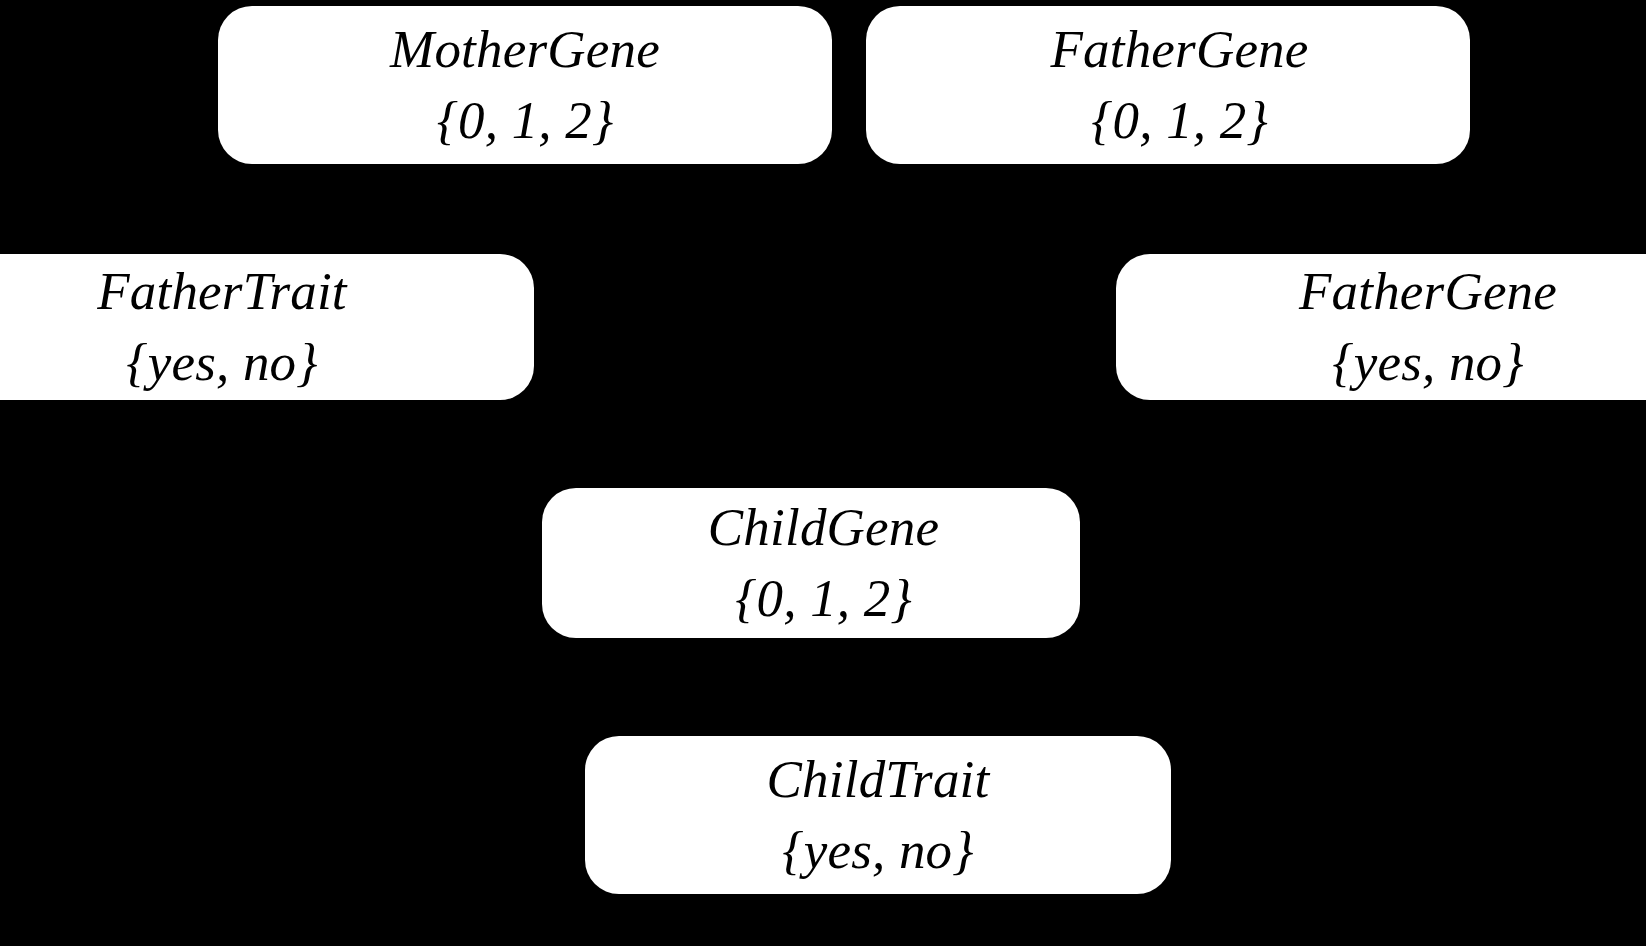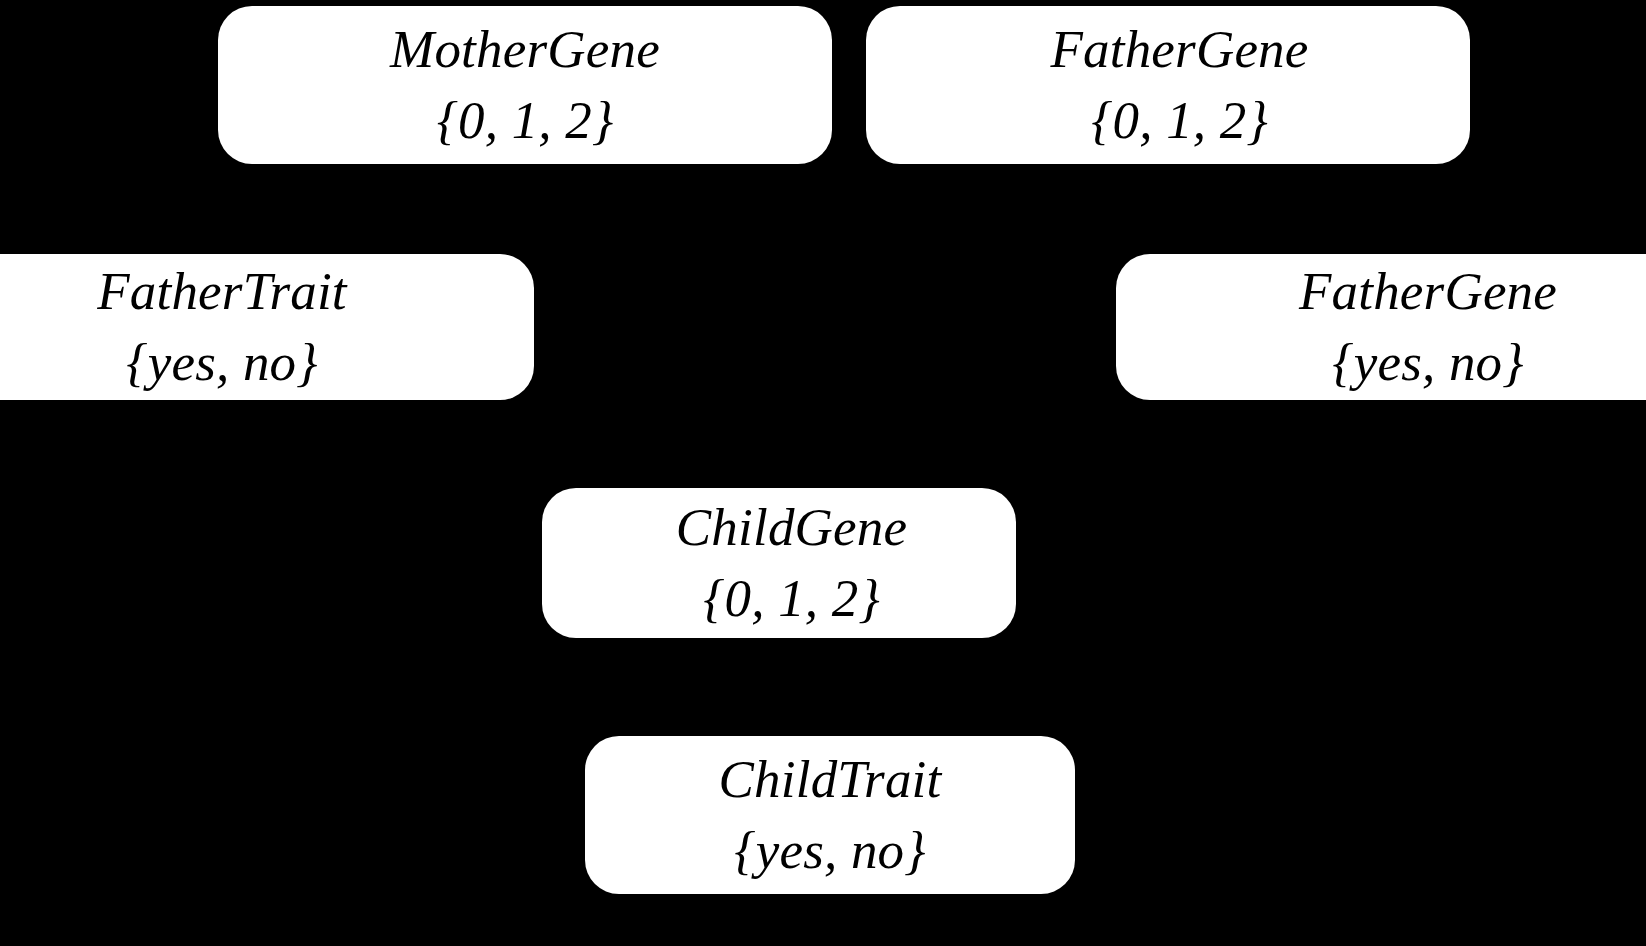--- a/index.html
+++ b/index.html
@@ -43,22 +43,22 @@
     letter-spacing: 0.2px;
   }
   .node .nm { font-size: 53px; }
   .node .dm { font-size: 53px; margin-top: 12px; }
 
   
   #node-mother-gene  { left: 218px;  top: 6px;   width: 614px; height: 158px; }
   #node-father-gene  { left: 866px;  top: 6px;   width: 604px; height: 158px; padding-left: 23px; }
   #node-mother-trait { left: -90px;  top: 254px; width: 624px; height: 146px; border-radius: 34px; }
   #node-father-trait { left: 1116px; top: 254px; width: 624px; height: 146px; }
-  #node-child-gene   { left: 542px;  top: 488px; width: 474px; height: 150px; padding-left: 25px; }
-  #node-child-trait  { left: 585px;  top: 736px; width: 490px; height: 158px; }
+  #node-child-gene   { left: 542px;  top: 488px; width: 538px; height: 150px; padding-left: 25px; }
+  #node-child-trait  { left: 585px;  top: 736px; width: 586px; height: 158px; }
 </style>
 </head>
 <body>
 
 <div id="canvas">
 
   <div class="node" id="node-mother-gene">
     <span class="nm">MotherGene</span>
     <span class="dm">{0, 1, 2}</span>
   </div>

